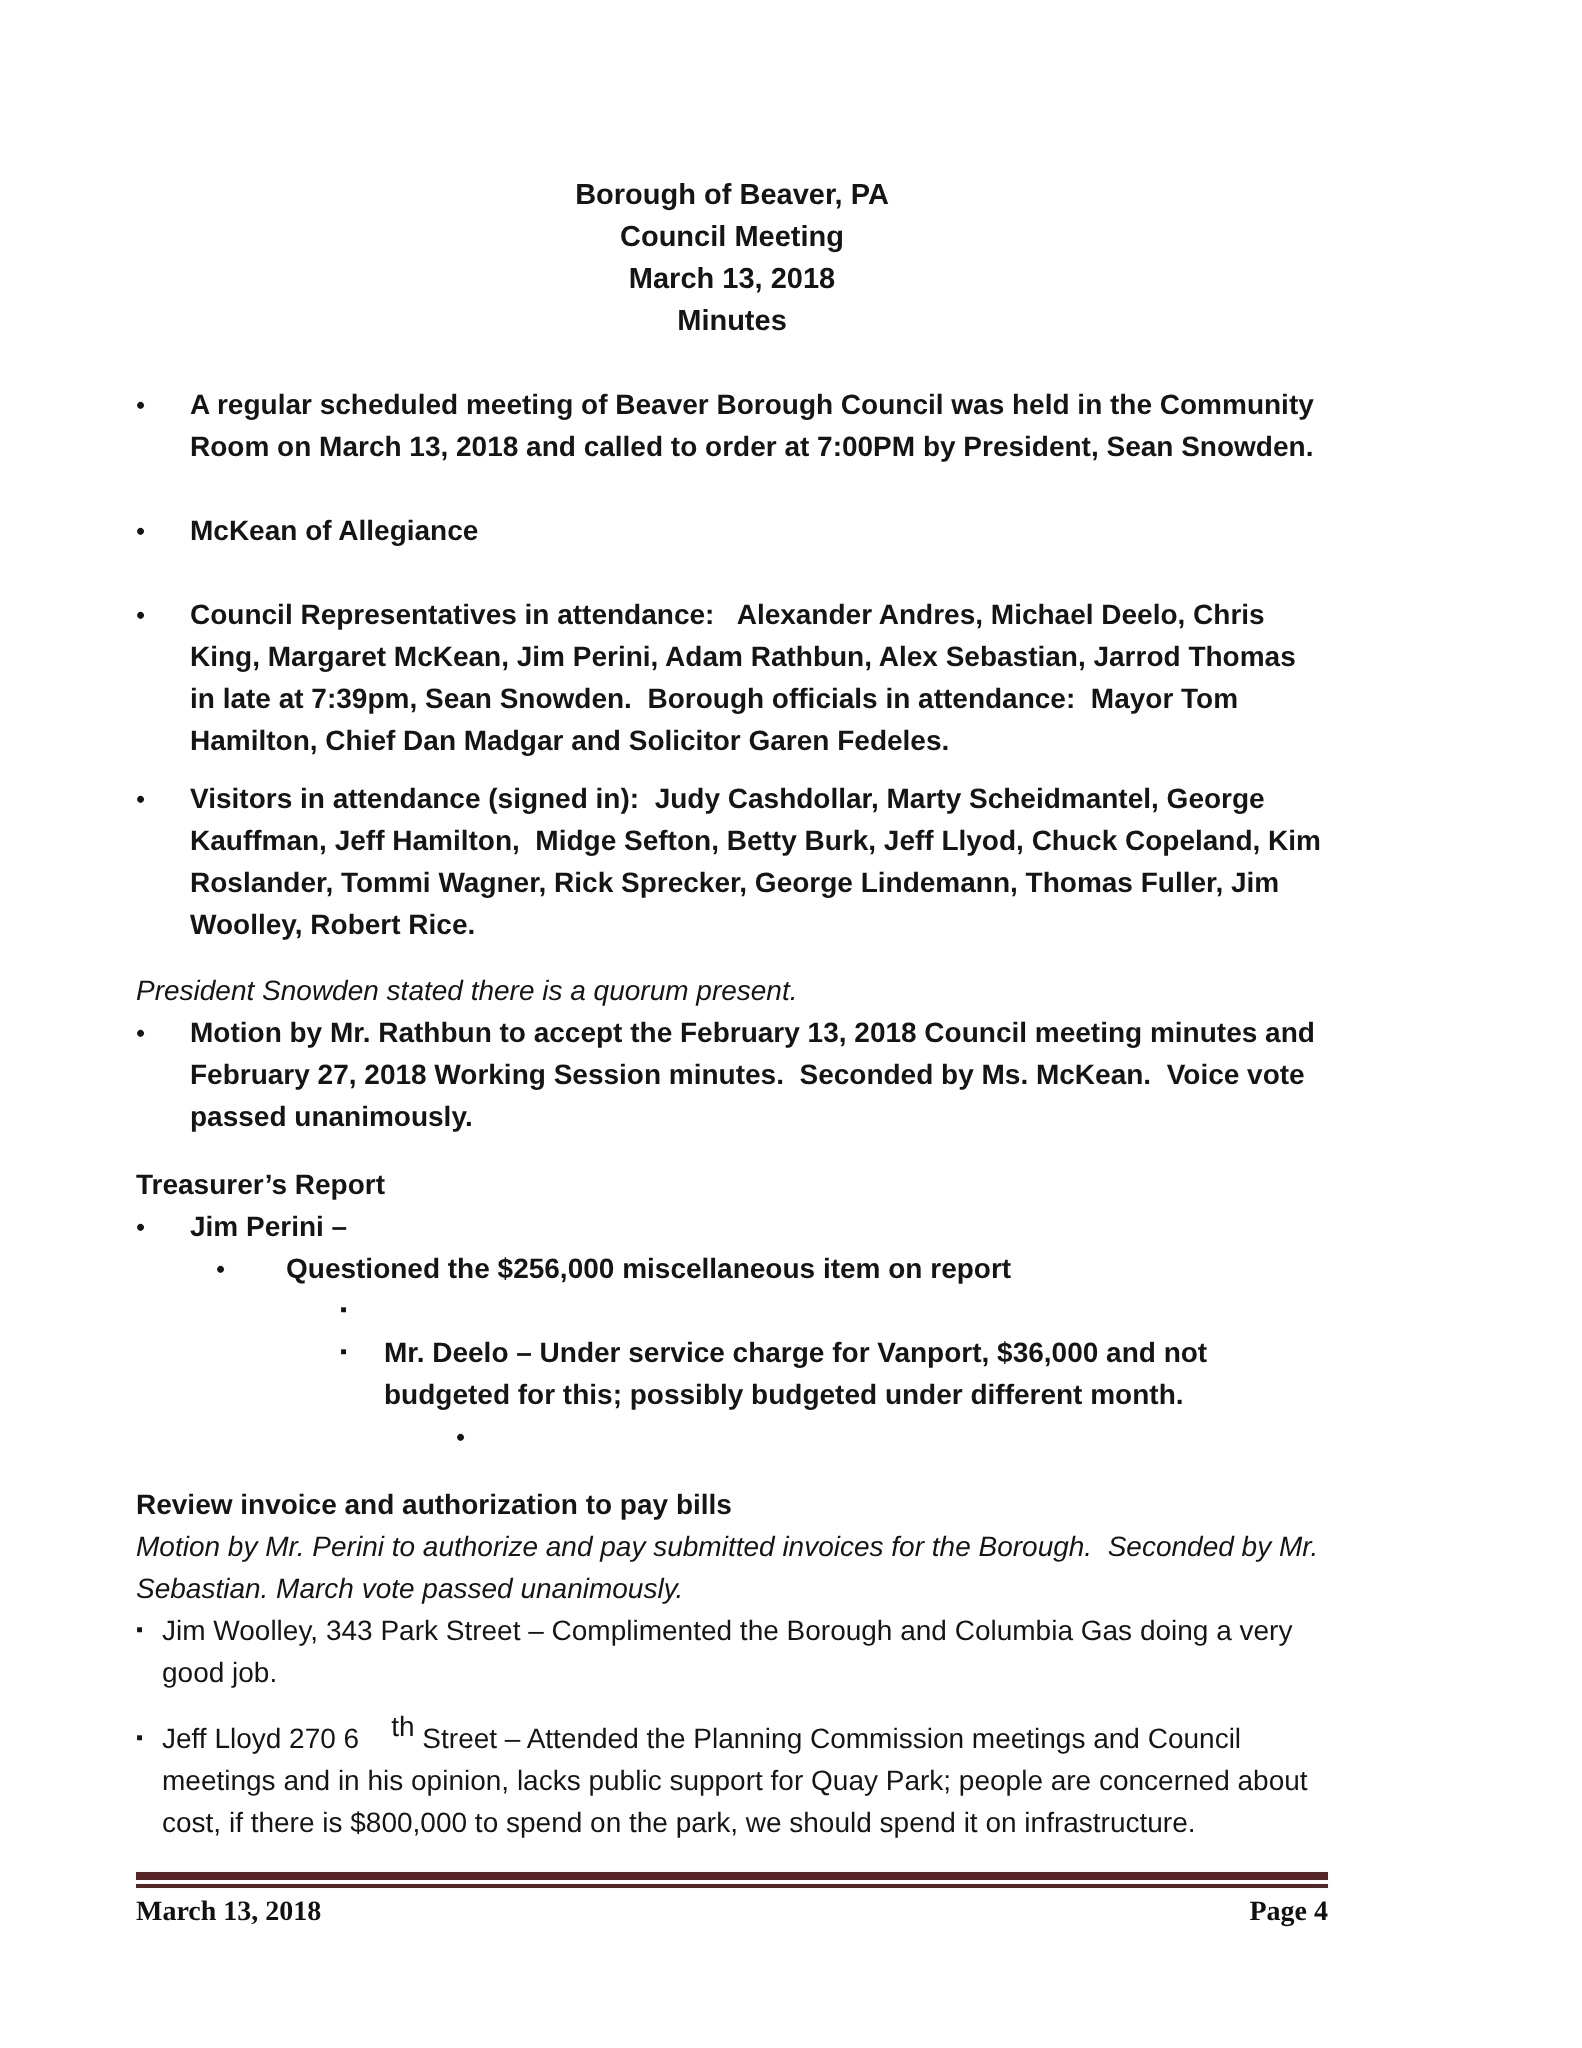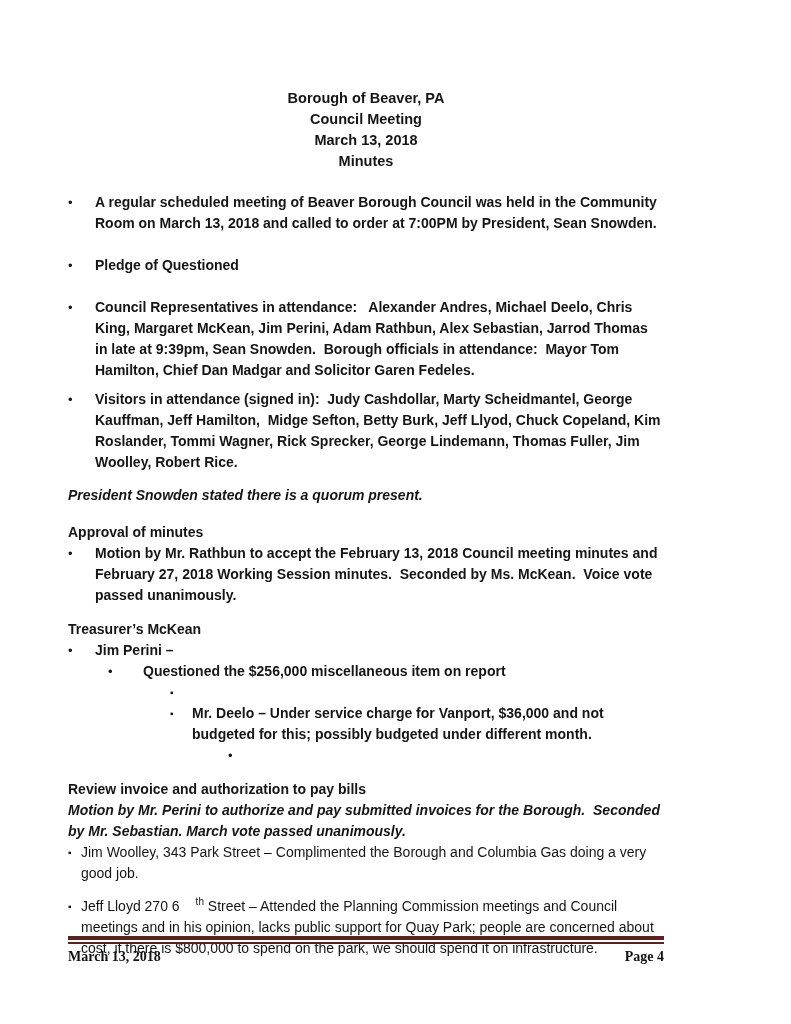--- a/index.html
+++ b/index.html
@@ -11,21 +11,21 @@
     overflow: hidden;
   }
   .page {
     box-sizing: border-box;
     width: 732px; height: 1024px;
     padding: 88px 68px 0 68px;
     position: relative;
   }
   .txt { font-size: 14px; line-height: 21px; white-space: pre-wrap; }
   .bold { font-weight: 700; }
-  .bi { font-weight: 700; font-style: italic; }
+  .bi { font-weight: 400; font-style: italic; }
   .center-title { text-align: center; font-weight: 700; font-size: 14.5px; line-height: 21px; }
   .heading { font-weight: 700; font-size: 14px; line-height: 21px; }
 
   .li { display: flex; align-items: flex-start; }
   .li .b { flex: 0 0 auto; line-height: 21px; }
   .li .t { flex: 1 1 auto; }
   .l1 .b { width: 27px; font-size: 13px; }
   .l2 { padding-left: 40px; } .l2 .b { width: 35px; font-size: 13px; }
   .l3 { padding-left: 102px; } .l3 .b { width: 22px; font-size: 10px; }
   .l4 { padding-left: 160px; } .l4 .b { width: 22px; font-size: 13px; }
@@ -49,63 +49,62 @@
     background: #ffffff;
   }
   .footer-row {
     display: flex; justify-content: space-between;
     margin-top: 3px;
     font-family: "Liberation Serif", serif;
     font-weight: 700;
     font-size: 14px; line-height: 20px;
     color: #111111;
   }
-  sup { font-size: 10px; line-height: 0; padding-left: 16px; }
+  sup { font-size: 14px; line-height: 0; padding-left: 16px; }
 </style>
 </head>
 <body>
 
 <div class="page">
 
   <div class="center-title">
     <div>Borough of Beaver, PA</div>
     <div>Council Meeting</div>
     <div>March 13, 2018</div>
     <div>Minutes</div>
   </div>
 
   <div class="li l1 txt mt20">
     <span class="b">•</span>
     <span class="t bold">A regular scheduled meeting of Beaver Borough Council was held in the Community Room on March 13, 2018 and called to order at 7:00PM by President, Sean Snowden.</span>
   </div>
 
   <div class="li l1 txt mt21">
     <span class="b">•</span>
-    <span class="t bold">Pledge of Questioned</span>
+    <span class="t bold">McKean of Allegiance</span>
   </div>
 
   <div class="li l1 txt mt21">
     <span class="b">•</span>
-    <span class="t bold">Council Representatives in attendance:   Alexander Andres, Michael Deelo, Chris King, Margaret McKean, Jim Perini, Adam Rathbun, Alex Sebastian, Jarrod Thomas in late at 9:39pm, Sean Snowden.  Borough officials in attendance:  Mayor Tom Hamilton, Chief Dan Madgar and Solicitor Garen Fedeles.</span>
+    <span class="t bold">Council Representatives in attendance:   Alexander Andres, Michael Deelo, Chris King, Margaret McKean, Jim Perini, Adam Rathbun, Alex Sebastian, Jarrod Thomas in late at 7:39pm, Sean Snowden.  Borough officials in attendance:  Mayor Tom Hamilton, Chief Dan Madgar and Solicitor Garen Fedeles.</span>
   </div>
 
   <div class="li l1 txt mt8">
     <span class="b">•</span>
     <span class="t bold">Visitors in attendance (signed in):  Judy Cashdollar, Marty Scheidmantel, George Kauffman, Jeff Hamilton,  Midge Sefton, Betty Burk, Jeff Llyod, Chuck Copeland, Kim Roslander, Tommi Wagner, Rick Sprecker, George Lindemann, Thomas Fuller, Jim Woolley, Robert Rice.</span>
   </div>
 
   <div class="txt bi mt12">President Snowden stated there is a quorum present.</div>
 
-  <div class="heading mt16">Approval of minutes</div>
   <div class="li l1 txt">
     <span class="b">•</span>
     <span class="t bold">Motion by Mr. Rathbun to accept the February 13, 2018 Council meeting minutes and February 27, 2018 Working Session minutes.  Seconded by Ms. McKean.  Voice vote passed unanimously.</span>
   </div>
 
-  <div class="heading mt13">Treasurer’s McKean</div>
+  <div class="heading mt13">Treasurer’s Report</div>
   <div class="li l1 txt">
     <span class="b">•</span>
     <span class="t bold">Jim Perini –</span>
   </div>
   <div class="li l2 txt">
     <span class="b">•</span>
     <span class="t bold">Questioned the $256,000 miscellaneous item on report</span>
   </div>
   <div class="li l3 txt">
     <span class="b">▪</span>

